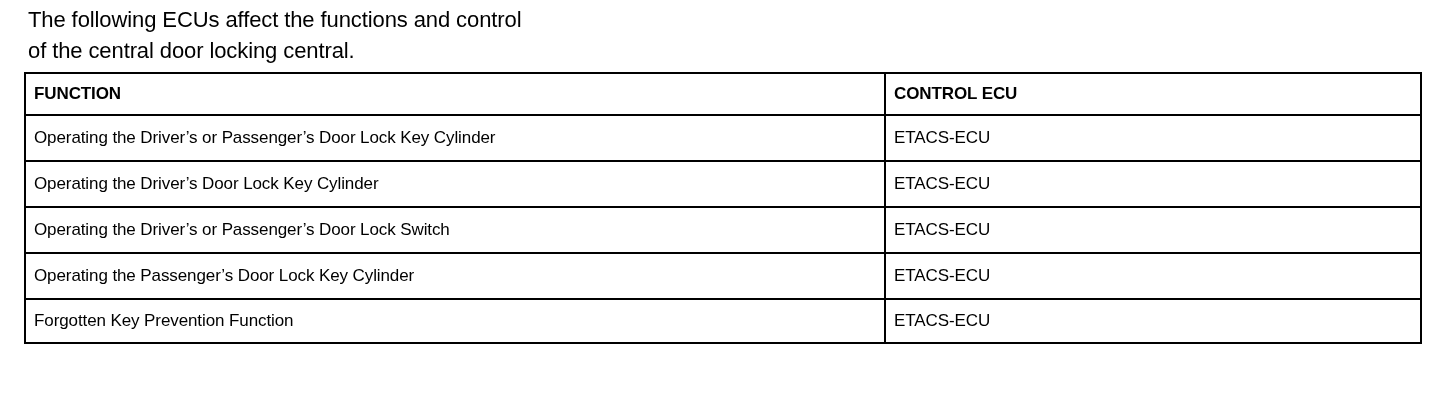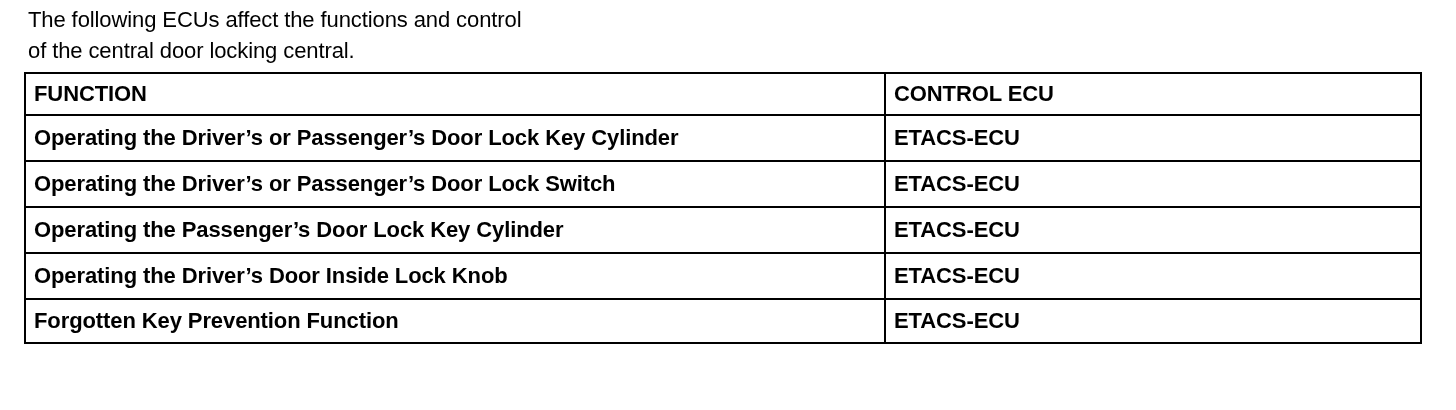--- a/index.html
+++ b/index.html
@@ -45,35 +45,35 @@
   }
   .ecu-table col.c-func { width: 860px; }
   .ecu-table col.c-ecu  { width: 536px; }
 
   .ecu-table th,
   .ecu-table td {
     border: 2px solid #000000;
     padding: 0 0 0 8px;
     text-align: left;
     vertical-align: middle;
-    font-size: 22px;
+    font-size: 17px;
     line-height: 24px;
     letter-spacing: -0.1px;
     height: 41px;
     background: #ffffff;
     color: #000000;
     white-space: nowrap;
     overflow: hidden;
   }
   .ecu-table thead th {
     font-weight: bold;
     height: 40px;
   }
   .ecu-table tbody td {
-    font-weight: bold;
+    font-weight: normal;
     height: 44px;
     margin-left: 14px;
   }
   .ecu-table tbody tr:last-child td {
     height: 42px;
   }
   .cell-text { display: block; }
 </style>
 </head>
 <body>
@@ -104,37 +104,37 @@
       <tr>
         <td>
           <span class="cell-text">Operating the Driver’s or Passenger’s Door Lock Key Cylinder</span>
         </td>
         <td>
           <span class="cell-text">ETACS-ECU</span>
         </td>
       </tr>
       <tr>
         <td>
+          <span class="cell-text">Operating the Driver’s Door Lock Key Cylinder</span>
+        </td>
+        <td>
+          <span class="cell-text">ETACS-ECU</span>
+        </td>
+      </tr>
+      <tr>
+        <td>
           <span class="cell-text">Operating the Driver’s or Passenger’s Door Lock Switch</span>
         </td>
         <td>
           <span class="cell-text">ETACS-ECU</span>
         </td>
       </tr>
       <tr>
         <td>
           <span class="cell-text">Operating the Passenger’s Door Lock Key Cylinder</span>
-        </td>
-        <td>
-          <span class="cell-text">ETACS-ECU</span>
-        </td>
-      </tr>
-      <tr>
-        <td>
-          <span class="cell-text">Operating the Driver’s Door Inside Lock Knob</span>
         </td>
         <td>
           <span class="cell-text">ETACS-ECU</span>
         </td>
       </tr>
       <tr>
         <td>
           <span class="cell-text">Forgotten Key Prevention Function</span>
         </td>
         <td>

